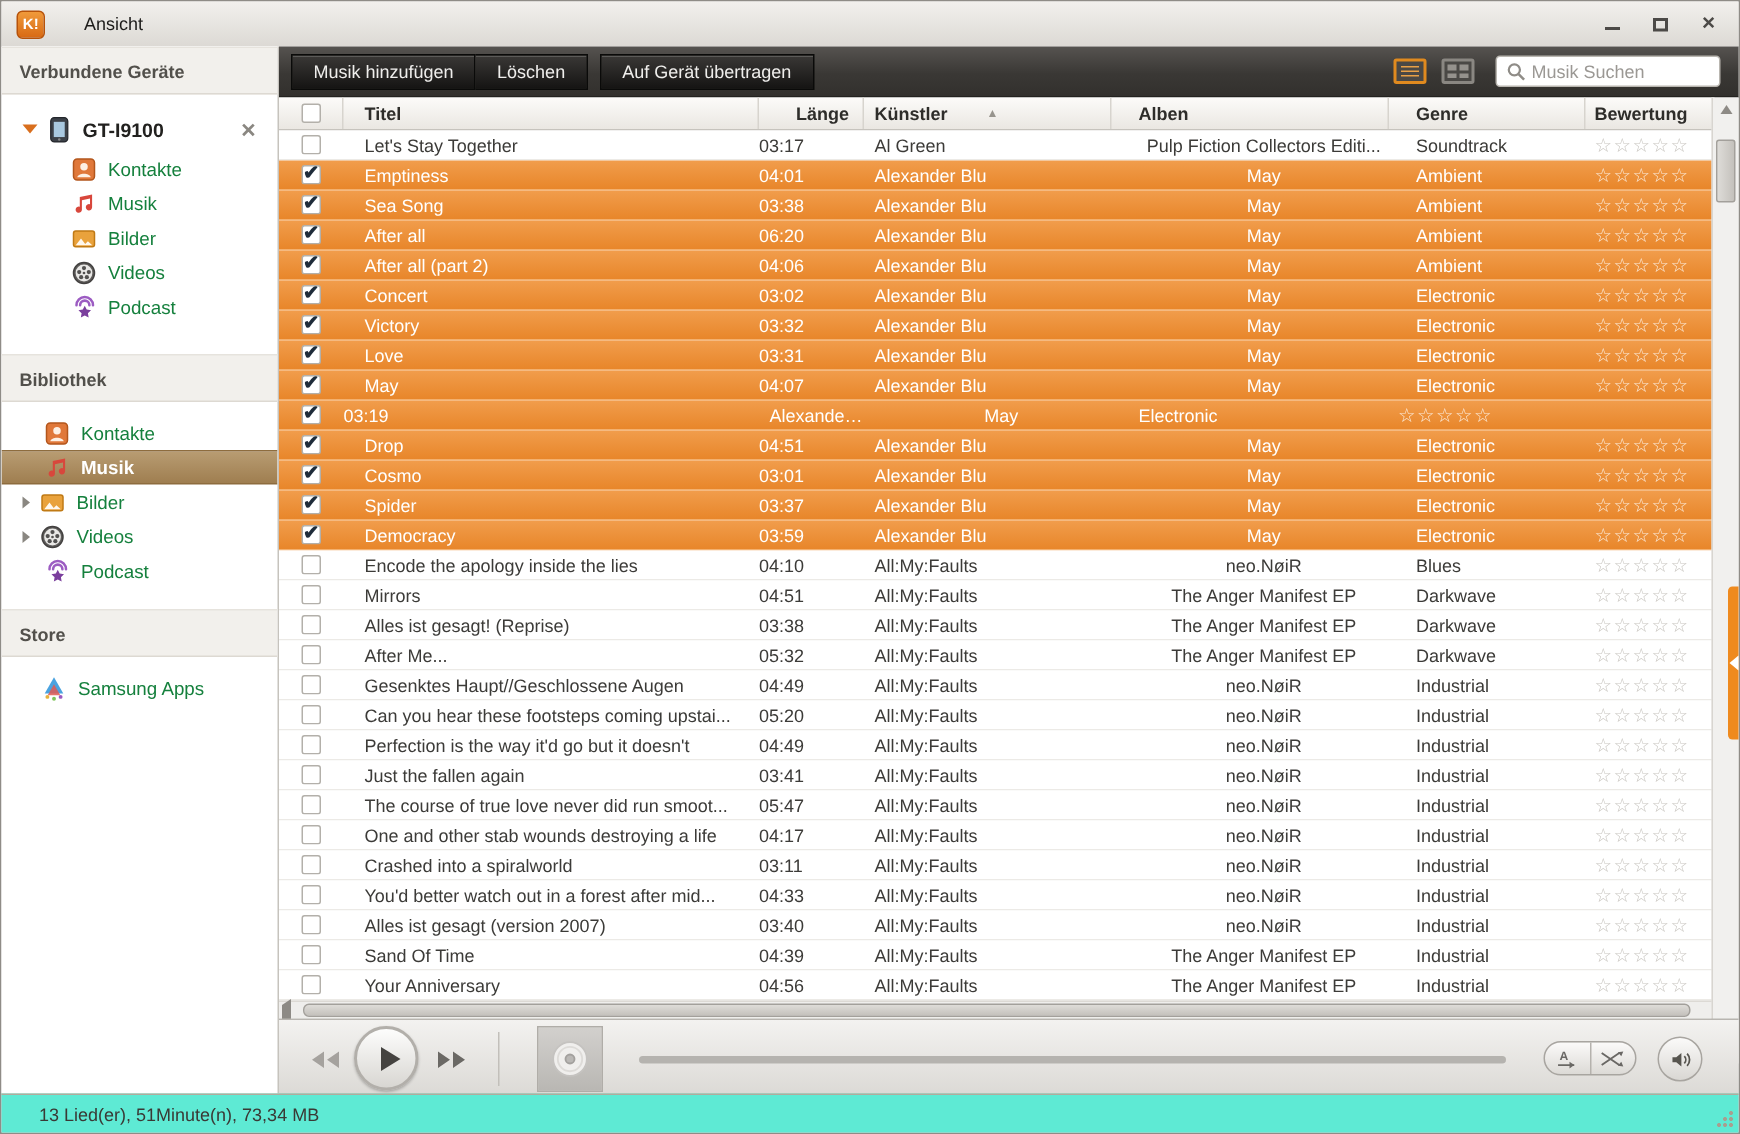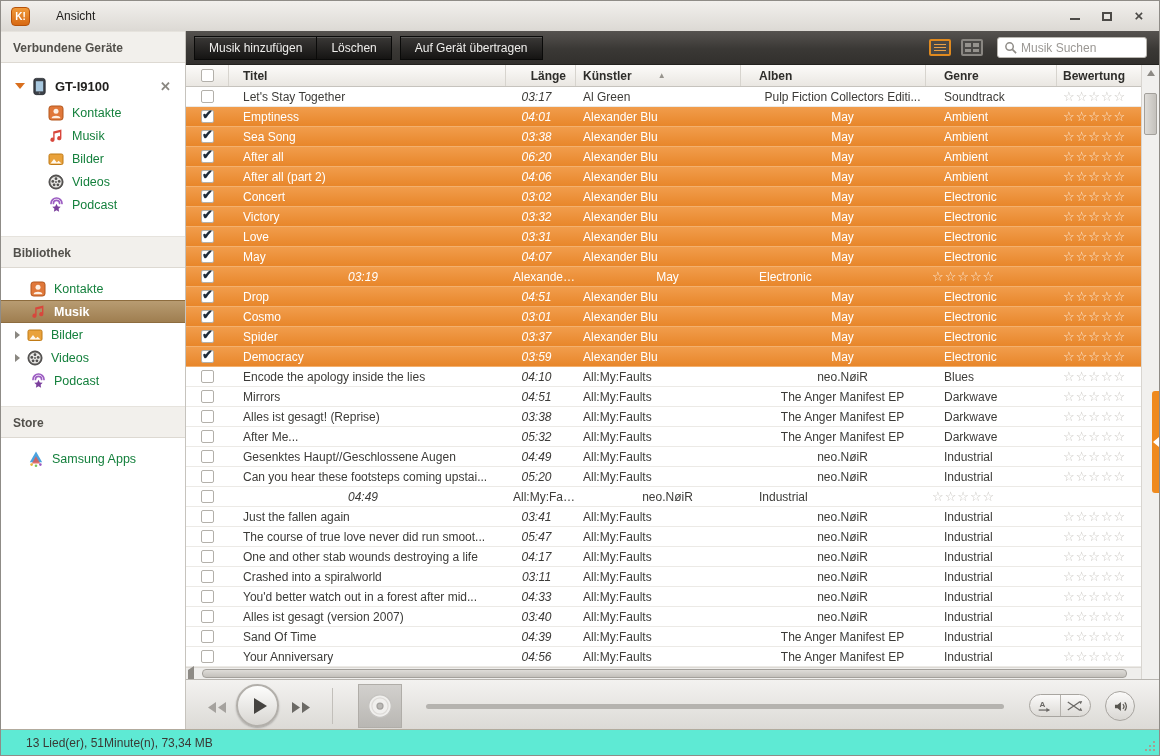--- a/index.html
+++ b/index.html
@@ -83,21 +83,21 @@
   .hc.h-rating { padding-left:6px; }
   .sort-arrow { font-size:8px; color:#97948d; margin-left:26px; }
 
   .table-body { position:absolute; top:56px; left:0; width:957px; height:580px; }
   .row { height:20px; display:grid; grid-template-columns:43px 277px 70px 165px 185px 131px 86px;
     align-items:center; font-size:12px; color:#3c3b38; background:#fff; border-bottom:1px solid #eceae6; }
   .row.selected { background:linear-gradient(#f19d4c,#e8862a); color:#fff; border-bottom:1px solid #f3b06e; }
   .cell { overflow:hidden; white-space:nowrap; text-overflow:ellipsis; }
   .c-check { display:flex; justify-content:center; }
   .c-title { padding-left:14px; }
-  .c-length { text-align:center; padding-right:9px;font-style:italic; }
+  .c-length { text-align:left; padding-right:9px; }
   .c-artist { padding-left:7px; }
   .c-album { padding-left:18px;text-align:center; }
   .c-genre { padding-left:18px; }
   .c-rating { padding-left:6px; font-size:13px; letter-spacing:1px; color:#c9c6c1; }
   .row.selected .c-rating { color:rgba(255,255,255,0.8); }
   .checkbox { width:13px; height:13px; background:#fff; border:1px solid #b3b0aa; border-radius:2px;
     position:relative; }
   .checkbox .tick { display:none; position:absolute; left:0px; top:-4px; font-size:13px; color:#1f2c3a; font-weight:bold; }
   .checkbox.checked .tick { display:block; }
 
@@ -614,20 +614,21 @@
           <div class="cell c-length">05:20</div>
           <div class="cell c-artist">All:My:Faults</div>
           <div class="cell c-album">neo.NøiR</div>
           <div class="cell c-genre">Industrial</div>
           <div class="cell c-rating">☆☆☆☆☆</div>
         </div>
         <div class="row">
           <div class="cell c-check">
             <span class="checkbox"></span>
           </div>
+          <div class="cell c-title">Perfection is the way it'd go but it doesn't</div>
           <div class="cell c-length">04:49</div>
           <div class="cell c-artist">All:My:Faults</div>
           <div class="cell c-album">neo.NøiR</div>
           <div class="cell c-genre">Industrial</div>
           <div class="cell c-rating">☆☆☆☆☆</div>
         </div>
         <div class="row">
           <div class="cell c-check">
             <span class="checkbox"></span>
           </div>

